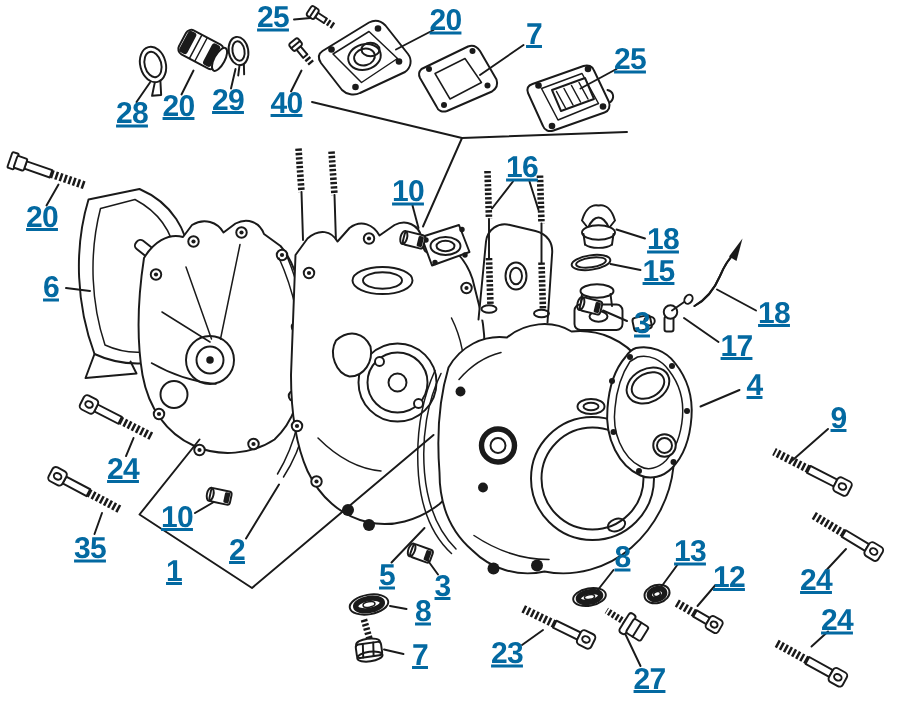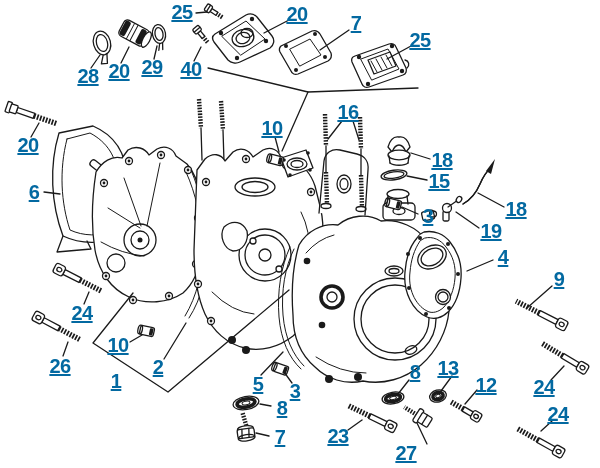--- a/index.html
+++ b/index.html
@@ -405,33 +405,33 @@
   <div class="callout" style="left:119px;top:71px">20</div>
   <div class="callout" style="left:152px;top:67px">29</div>
   <div class="callout" style="left:191px;top:69px">40</div>
   <div class="callout" style="left:28px;top:145px">20</div>
   <div class="callout" style="left:272px;top:128px">10</div>
   <div class="callout" style="left:348px;top:112px">16</div>
   <div class="callout" style="left:442px;top:160px">18</div>
   <div class="callout" style="left:439px;top:181px">15</div>
   <div class="callout" style="left:34px;top:192px">6</div>
   <div class="callout" style="left:428px;top:216px">3</div>
-  <div class="callout" style="left:491px;top:231px">19</div>
+  <div class="callout" style="left:491px;top:231px">17</div>
   <div class="callout" style="left:516px;top:209px">18</div>
   <div class="callout" style="left:503px;top:257px">4</div>
   <div class="callout" style="left:559px;top:279px">9</div>
   <div class="callout" style="left:82px;top:313px">24</div>
-  <div class="callout" style="left:60px;top:366px">26</div>
+  <div class="callout" style="left:60px;top:366px">35</div>
   <div class="callout" style="left:118px;top:345px">10</div>
   <div class="callout" style="left:158px;top:367px">2</div>
   <div class="callout" style="left:116px;top:381px">1</div>
   <div class="callout" style="left:258px;top:384px">5</div>
   <div class="callout" style="left:295px;top:391px">3</div>
   <div class="callout" style="left:282px;top:408px">8</div>
   <div class="callout" style="left:280px;top:437px">7</div>
   <div class="callout" style="left:338px;top:436px">23</div>
   <div class="callout" style="left:415px;top:372px">8</div>
-  <div class="callout" style="left:448px;top:368px">13</div>
+  <div class="callout" style="left:460px;top:368px">13</div>
   <div class="callout" style="left:486px;top:385px">12</div>
-  <div class="callout" style="left:406px;top:453px">27</div>
+  <div class="callout" style="left:433px;top:453px">27</div>
   <div class="callout" style="left:544px;top:387px">24</div>
   <div class="callout" style="left:558px;top:414px">24</div>
 </div>
 
 </body></html>

